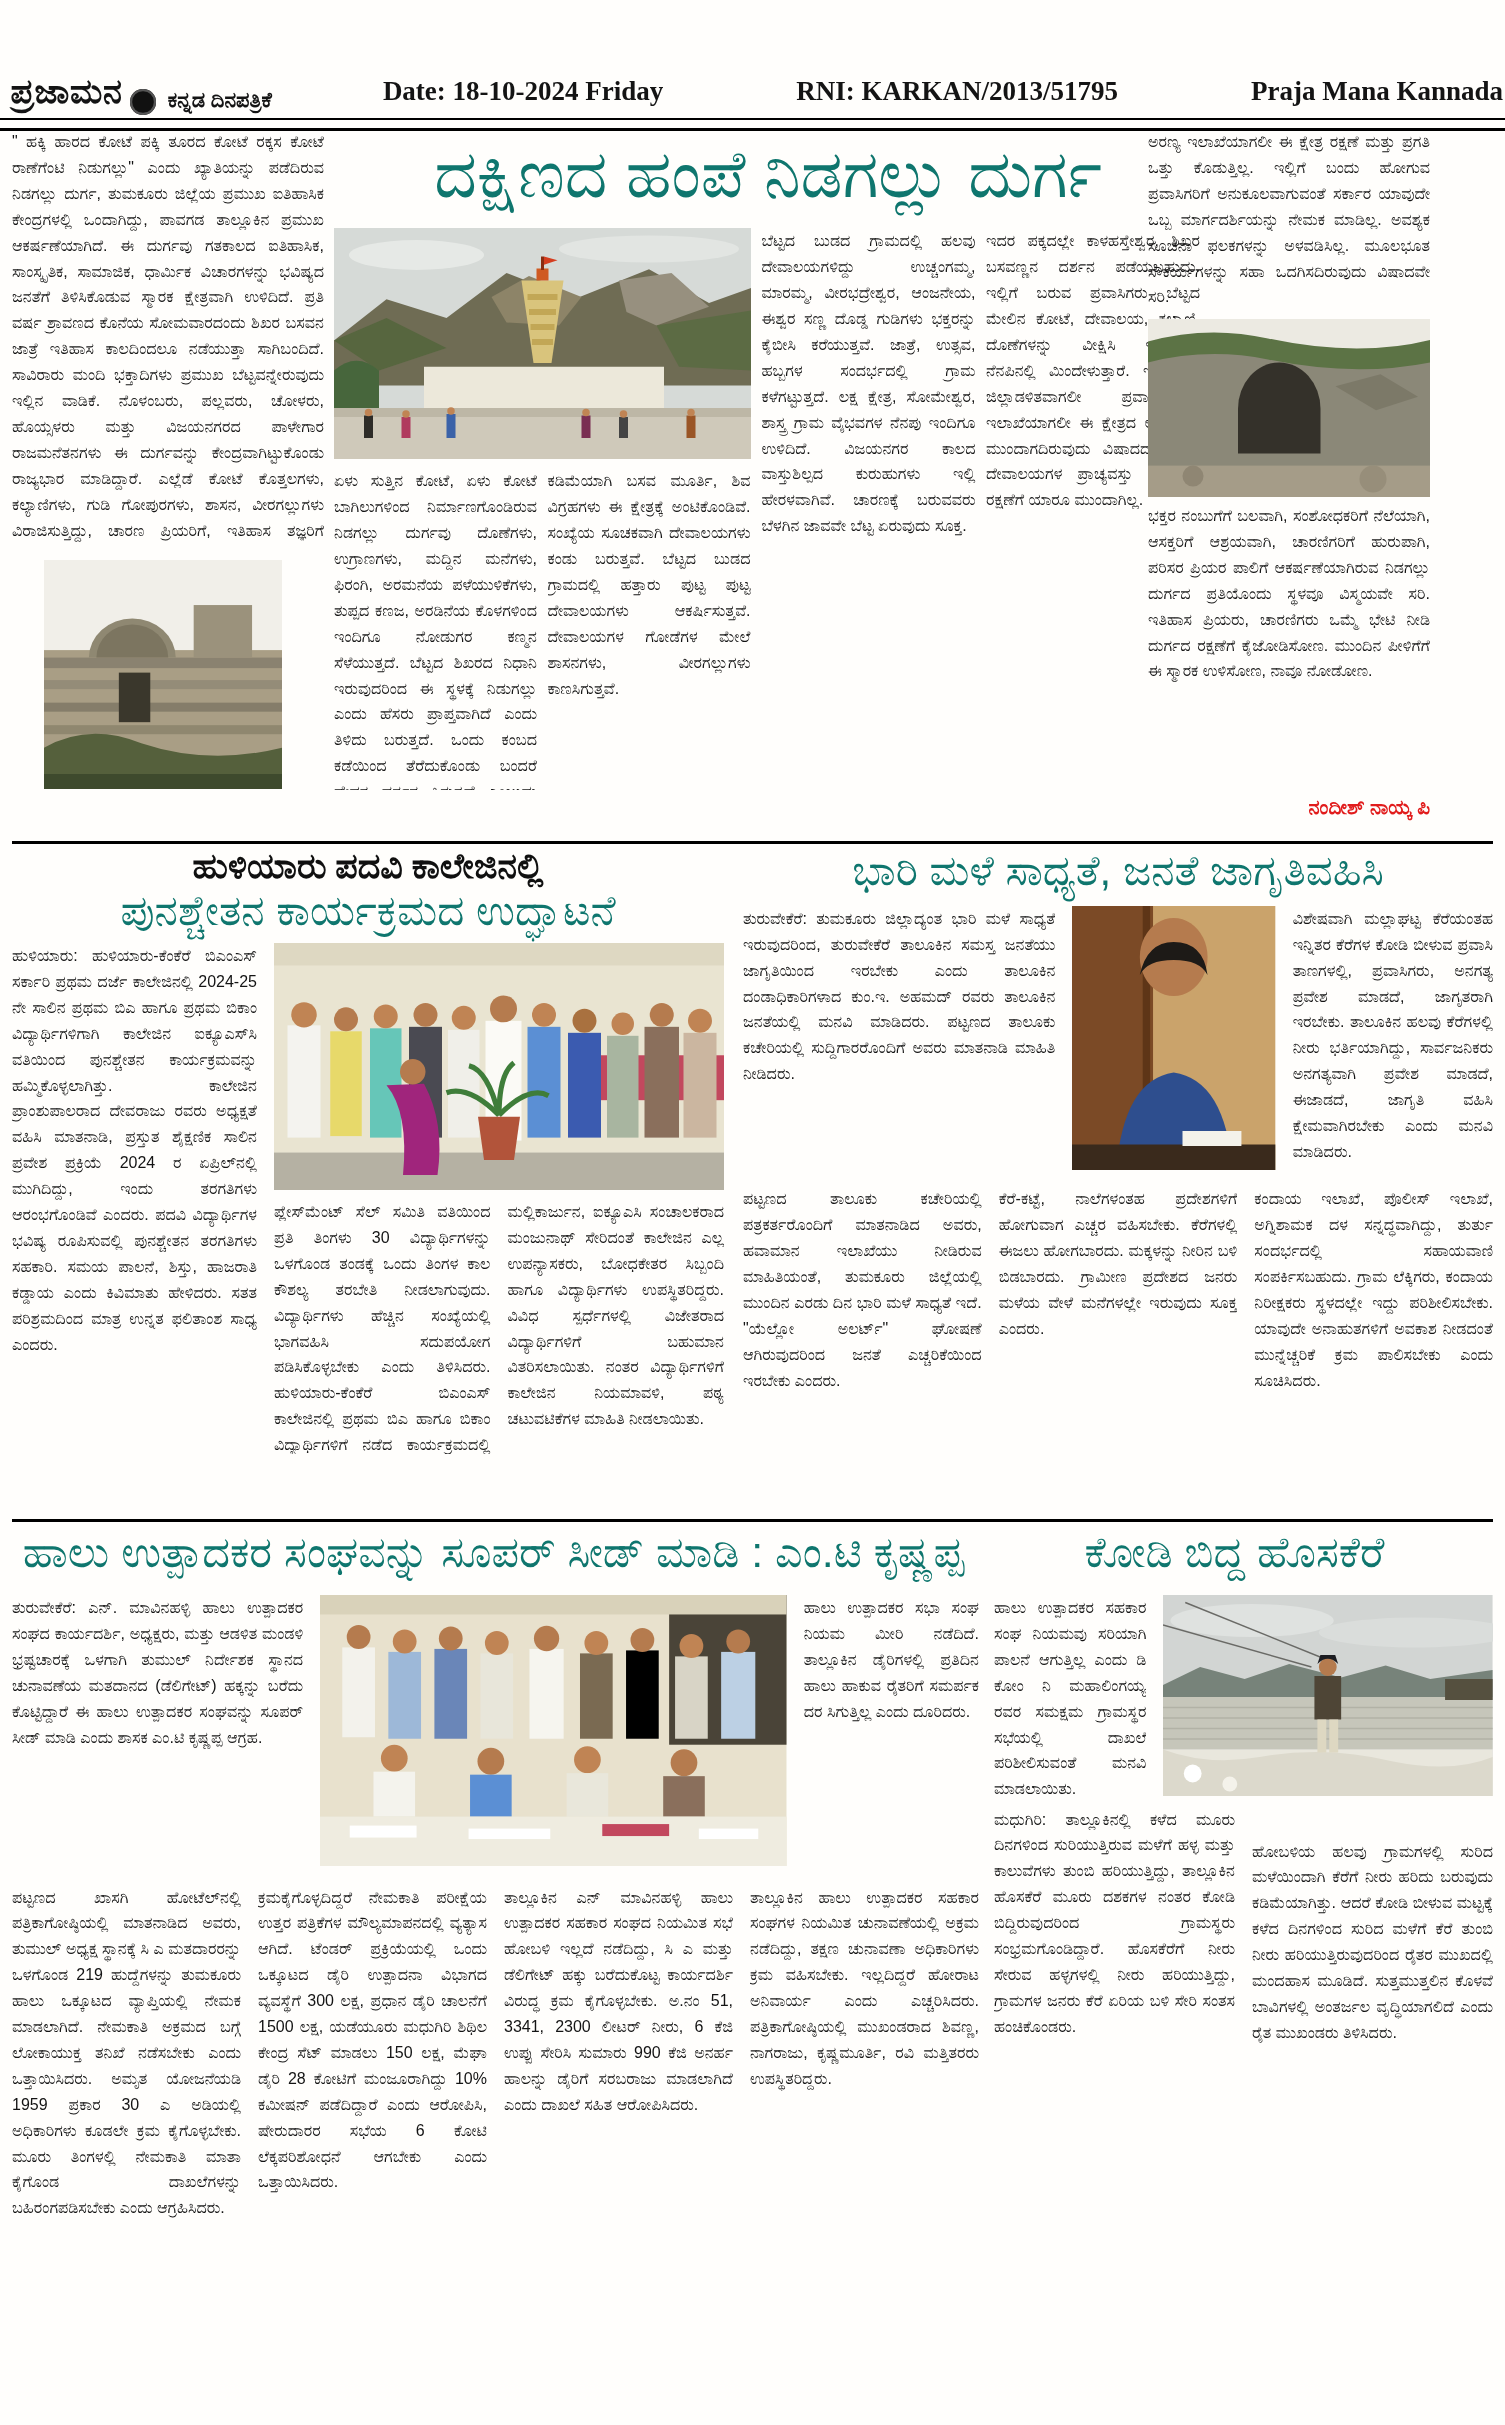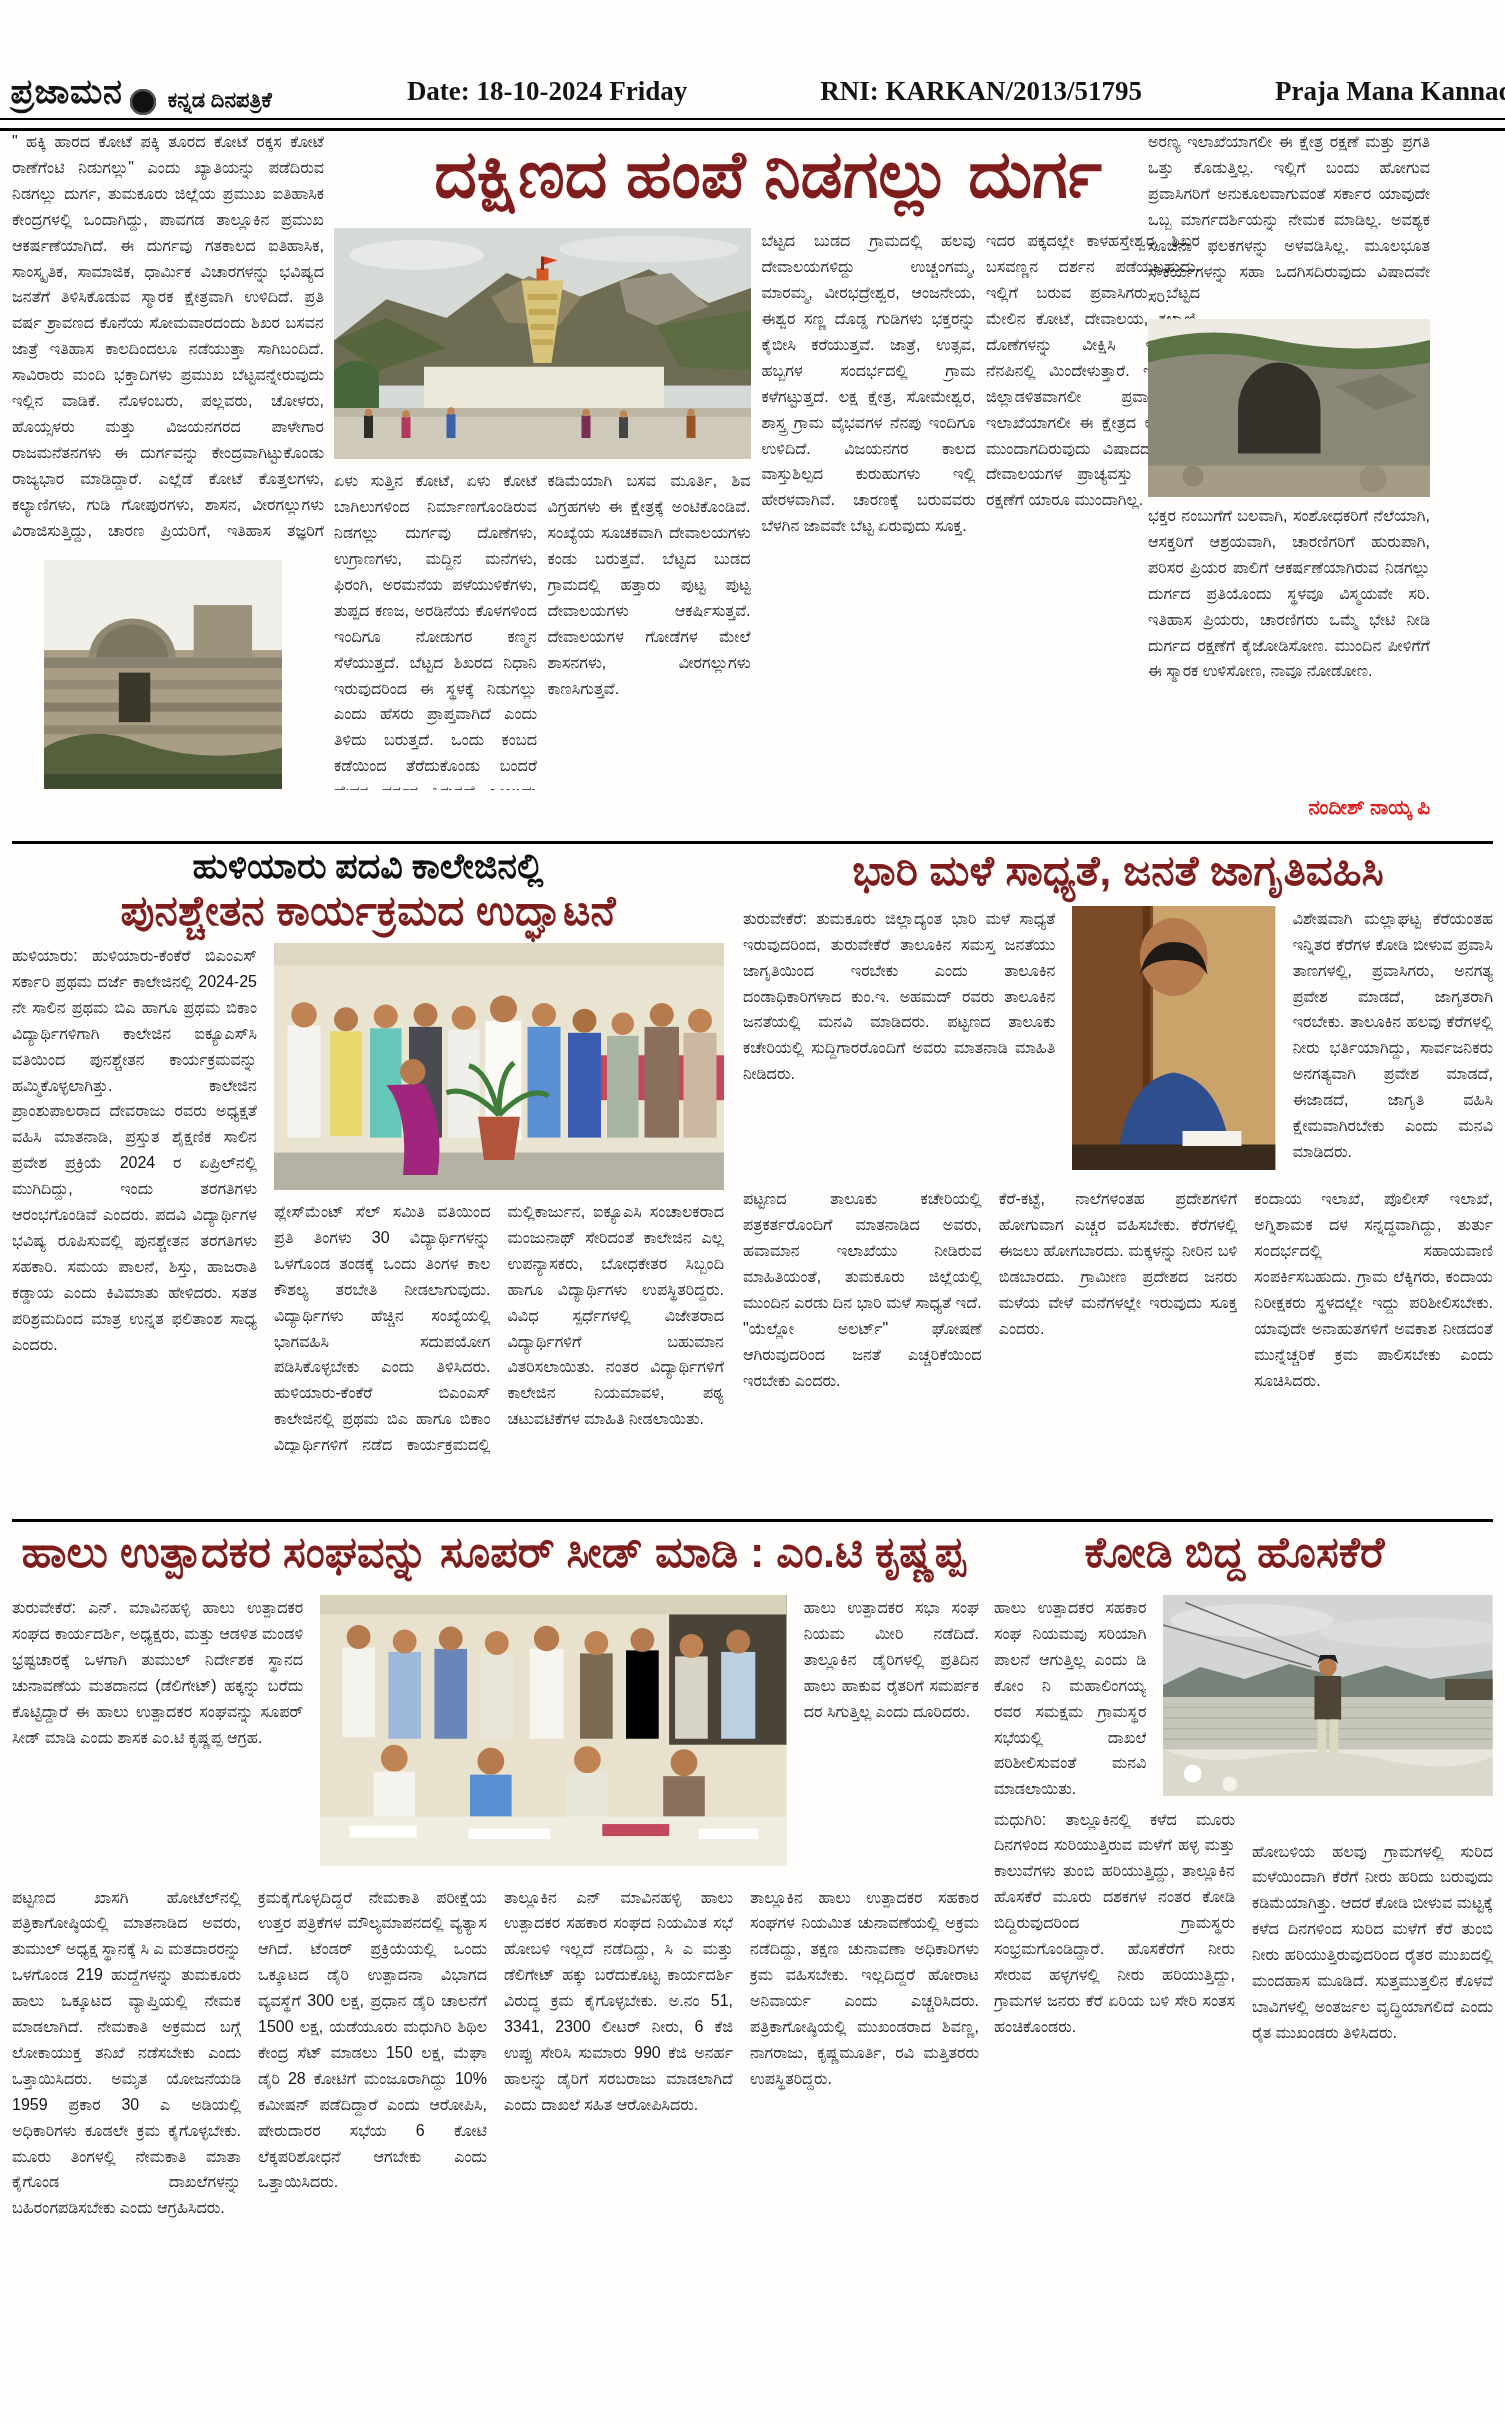--- a/index.html
+++ b/index.html
@@ -8,29 +8,29 @@
   .serif{font-family:"Liberation Serif","DejaVu Serif",serif;}
   
   #masthead{position:absolute;top:67px;left:10.5px;right:10.5px;height:49px;
             display:flex;align-items:center;gap:21px;}
   .logo{display:flex;align-items:flex-end;gap:7.5px;white-space:nowrap;}
   .logo .brand{font-size:34px;font-weight:700;letter-spacing:0.7px;}
   .logo .emblem{width:25.5px;height:25.5px;border-radius:50%;background:#111;display:inline-block;
                 position:relative;top:3px;box-shadow:inset 0 0 0 2.2px #555;}
   .logo .tagline{font-size:21px;font-weight:700;margin-left:4.5px;}
   .mh-item{font-size:27px;font-weight:700;white-space:nowrap;}
-  .mh-date{margin-left:114px;}
+  .mh-date{margin-left:90px;}
   .mh-rni{margin-left:112px;}
   .mh-daily{margin-left:112px;}
   #mastrule{position:absolute;top:118px;left:0;right:0;height:7.5px;
             border-top:2.2px solid #000;border-bottom:3.7px solid #000;}
   
   .body-txt{font-size:16px;line-height:1.62;text-align:justify;word-break:break-word;}
   .col{overflow:hidden;}
-  .headline{color:#7f1d1d;font-weight:700;text-align:center;}
+  .headline{color:#0f766e;font-weight:400;text-align:center;}
   .blackline{color:#101010;font-weight:700;text-align:center;}
   .byline{color:#e11c1c;font-weight:700;font-size:20px;text-align:right;}
   .photo{display:block;}
   .photo svg{display:block;width:100%;height:100%;}
   
   #sec1{position:absolute;top:129px;left:12px;right:12px;height:711px;}
   #s1-left{position:absolute;left:0;top:0;width:312px;height:100%;}
   #s1-center{position:absolute;left:322px;top:0;width:868px;height:100%;}
   #s1-right{position:absolute;left:1136px;top:0;width:282px;height:100%;}
   #s1-headline{font-size:66px;line-height:1.05;padding:10.5px 0 19.5px 0;}

